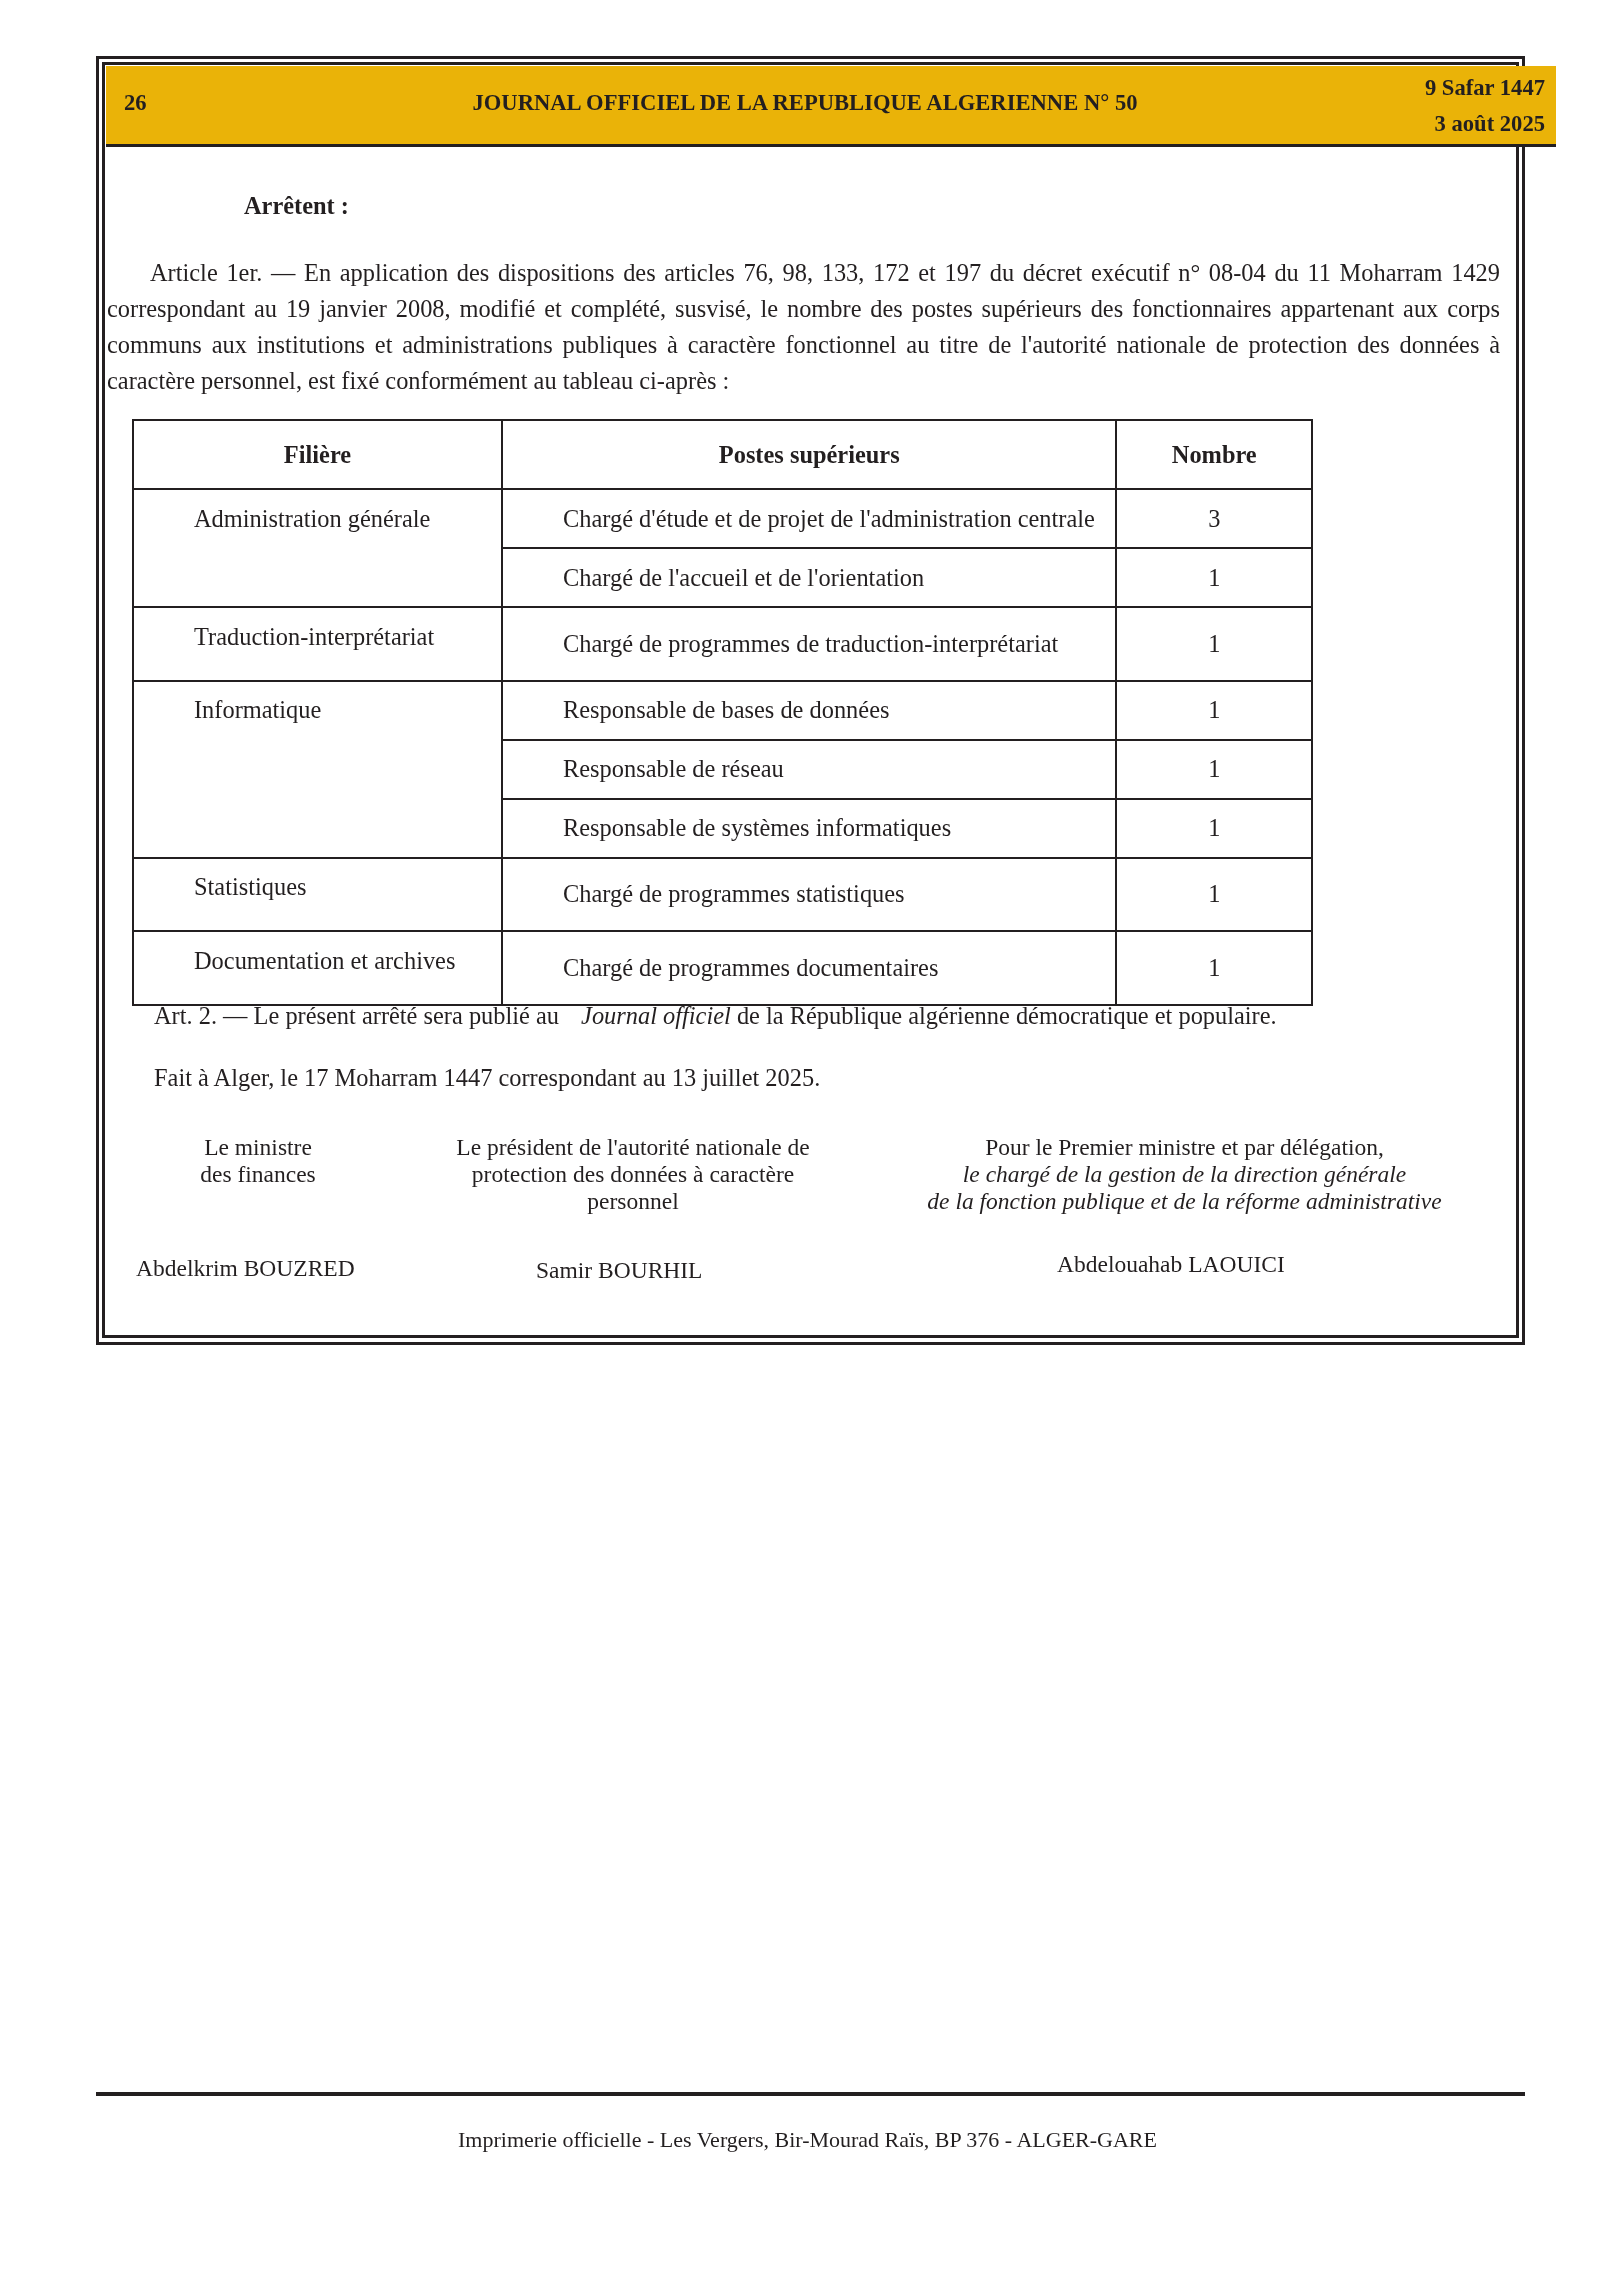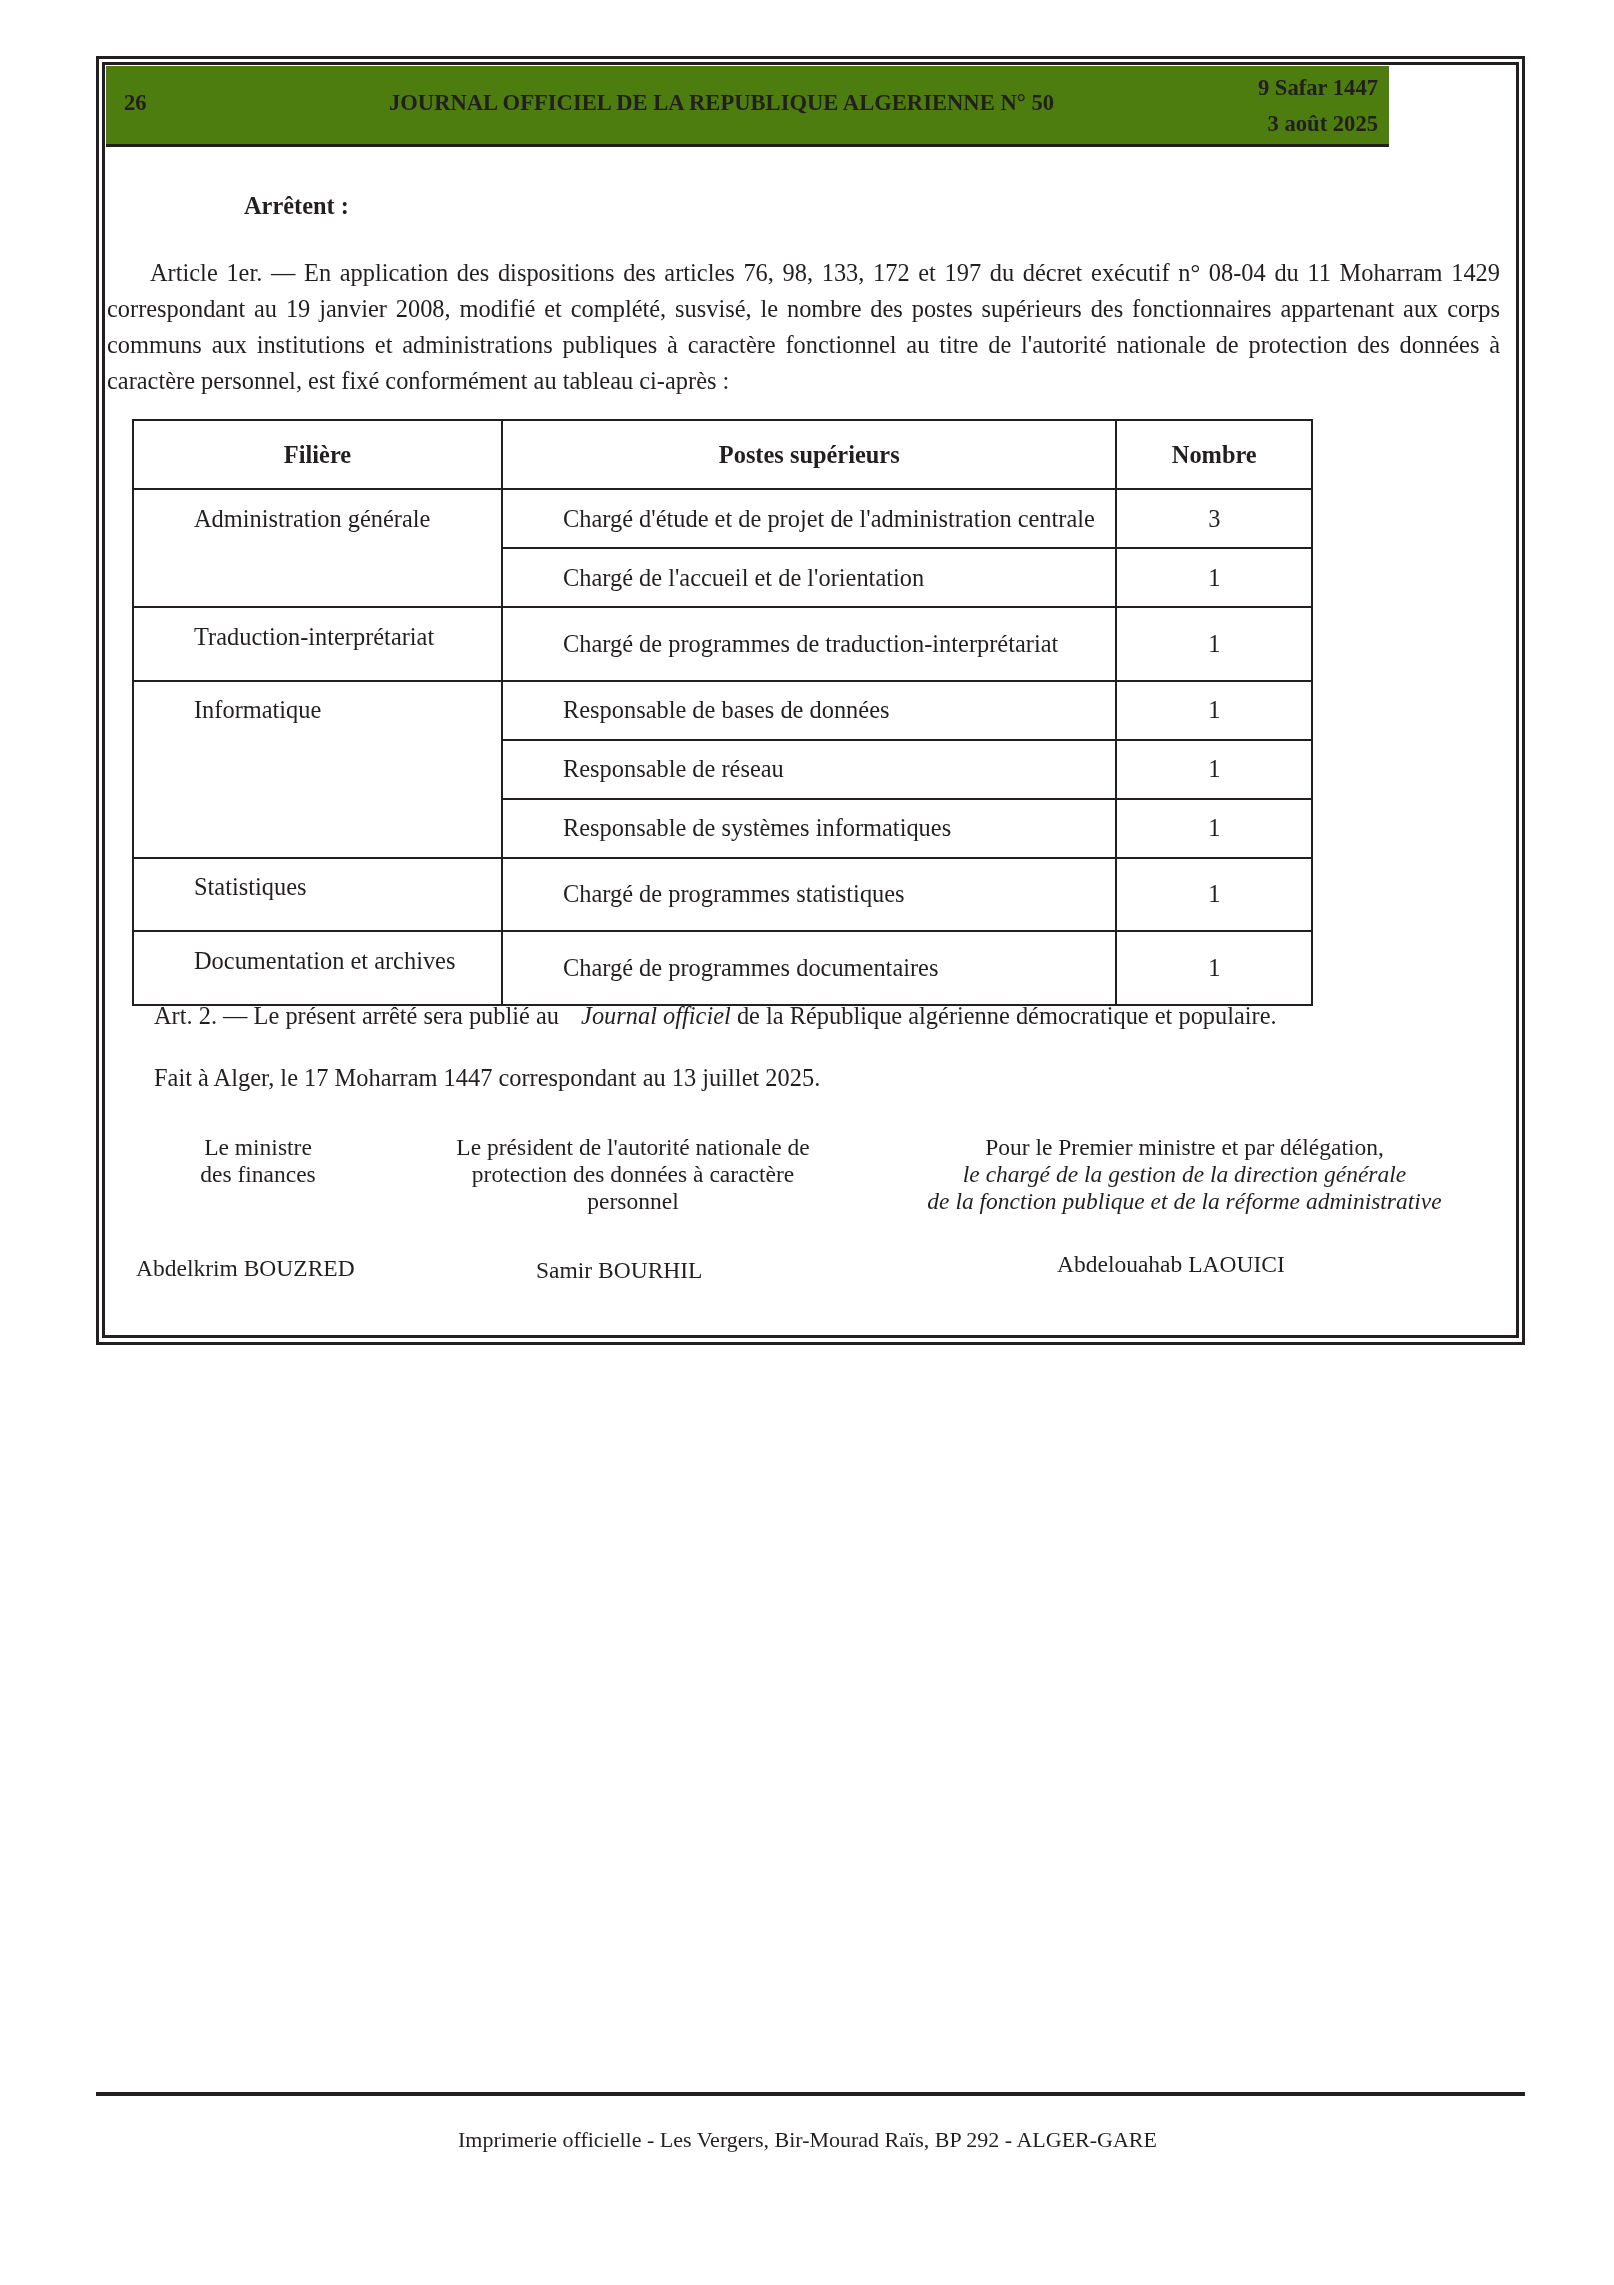--- a/index.html
+++ b/index.html
@@ -9,22 +9,22 @@
   }
   .frame-outer {
     position: absolute; left: 96px; top: 56px; width: 1429px; height: 1289px;
     border: 3.6px solid #231f20; box-sizing: border-box;
   }
   .frame-inner {
     position: absolute; left: 102px; top: 62px; width: 1417px; height: 1276px;
     border: 3.6px solid #231f20; box-sizing: border-box;
   }
   .header {
-    position: absolute; left: 106px; top: 66px; width: 1283px; height: 81px;
-    background: #4d7c0f; border-bottom: 3.6px solid #231f20; box-sizing: border-box;
+    position: absolute; left: 106px; top: 66px; width: 1450px; height: 81px;
+    background: #eab308; border-bottom: 3.6px solid #231f20; box-sizing: border-box;
   }
   .page-num {
     position: absolute; left: 18px; top: 24.4px; font-weight: bold; font-size: 22.6px;
   }
   .journal-title {
     position: absolute; left: 8px; right: 0; top: 24.4px; text-align: center;
     font-weight: bold; font-size: 22.6px; padding-right: 60px;
   }
   .date-block {
     position: absolute; right: 11px; top: 3.6px; text-align: right;
@@ -157,14 +157,14 @@
   <div>Pour le Premier ministre et par délégation,</div>
   <div class="ital">le chargé de la gestion de la direction générale</div>
   <div class="ital">de la fonction publique et de la réforme administrative</div>
 </div>
 
 <div class="name name1">Abdelkrim BOUZRED</div>
 <div class="name name2">Samir BOURHIL</div>
 <div class="name name3">Abdelouahab LAOUICI</div>
 
 <div class="footer-rule"></div>
-<div class="footer-text">Imprimerie officielle - Les Vergers, Bir-Mourad Raïs, BP 292 - ALGER-GARE</div>
+<div class="footer-text">Imprimerie officielle - Les Vergers, Bir-Mourad Raïs, BP 376 - ALGER-GARE</div>
 
 
 </body></html>

